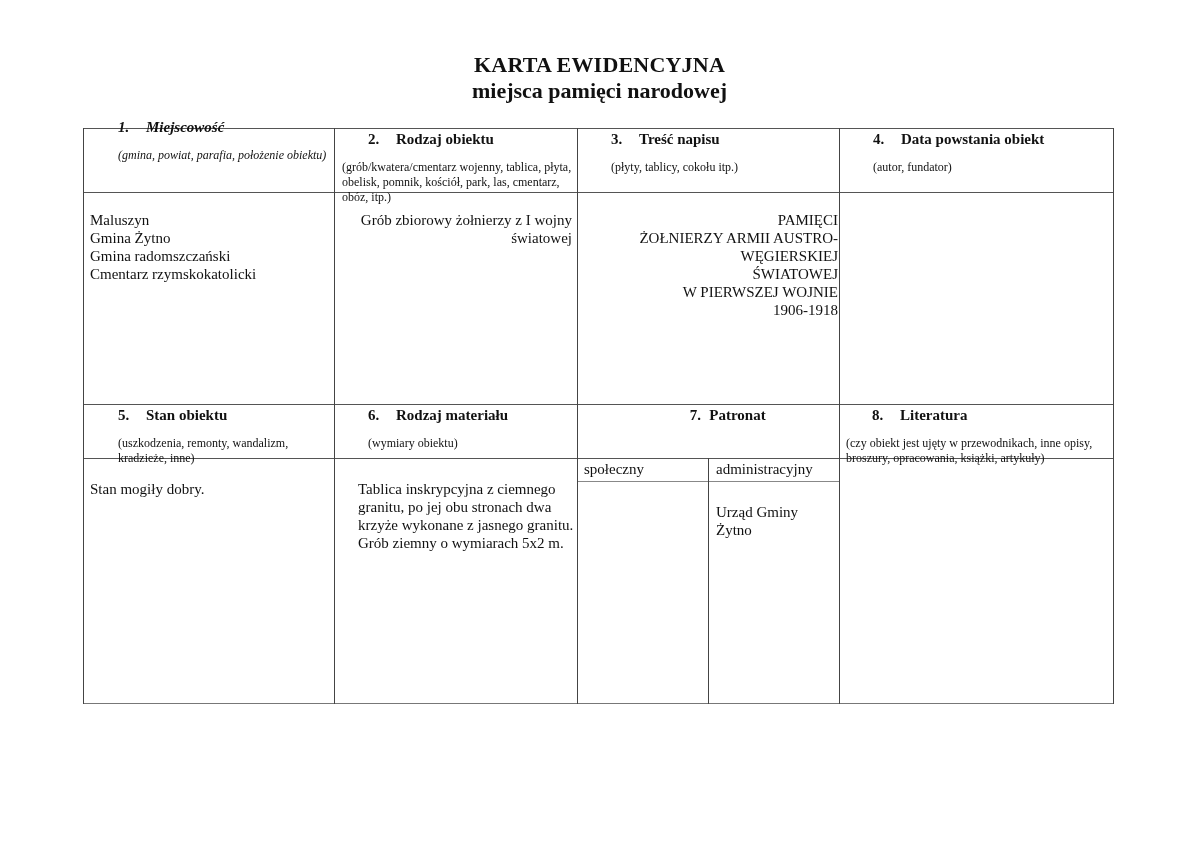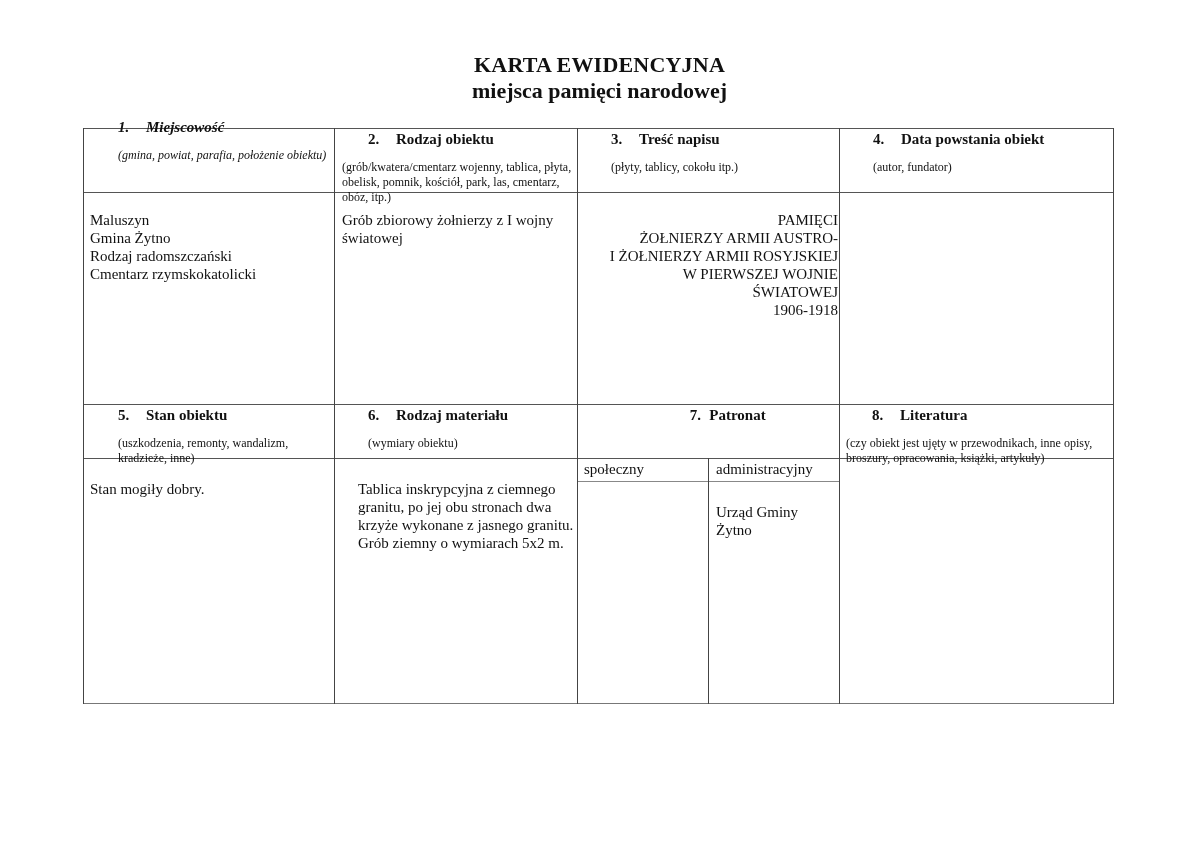--- a/index.html
+++ b/index.html
@@ -52,30 +52,30 @@
     <div class="hd-sub">(płyty, tablicy, cokołu itp.)</div>
   </div>
   <div class="cell" style="left:873px; top:131px; width:238px;">
     <div class="hd-title"><span class="num">4.</span><span>Data powstania obiekt</span></div>
     <div class="hd-sub">(autor, fundator)</div>
   </div>
 
   <div class="cell body-text" style="left:90px; top:211px; width:240px;">
     <div>Maluszyn</div>
     <div>Gmina Żytno</div>
-    <div>Rodzaj radomszczański</div>
+    <div>Gmina radomszczański</div>
     <div>Cmentarz rzymskokatolicki</div>
   </div>
-  <div class="cell body-text" style="left:342px; top:211px; width:230px;">Grób zbiorowy żołnierzy z I wojny światowej</div>
+  <div class="cell body-text" style="left:342px; top:211px; width:230px;text-align:right;">Grób zbiorowy żołnierzy z I wojny światowej</div>
   <div class="cell body-text center" style="left:578px; top:211px; width:260px;">
     <div>PAMIĘCI</div>
     <div>ŻOŁNIERZY ARMII AUSTRO-</div>
-    <div>I ŻOŁNIERZY ARMII ROSYJSKIEJ</div>
+    <div>WĘGIERSKIEJ</div>
+    <div>ŚWIATOWEJ</div>
     <div>W PIERWSZEJ WOJNIE</div>
-    <div>ŚWIATOWEJ</div>
     <div>1906-1918</div>
   </div>
   <div class="cell body-text" style="left:846px; top:211px; width:260px;"></div>
 
   <div class="cell" style="left:118px; top:407px; width:210px;">
     <div class="hd-title"><span class="num">5.</span><span>Stan obiektu</span></div>
     <div class="hd-sub">(uszkodzenia, remonty, wandalizm, kradzieże, inne)</div>
   </div>
   <div class="cell" style="left:368px; top:407px; width:205px;">
     <div class="hd-title"><span class="num">6.</span><span>Rodzaj materiału</span></div>

